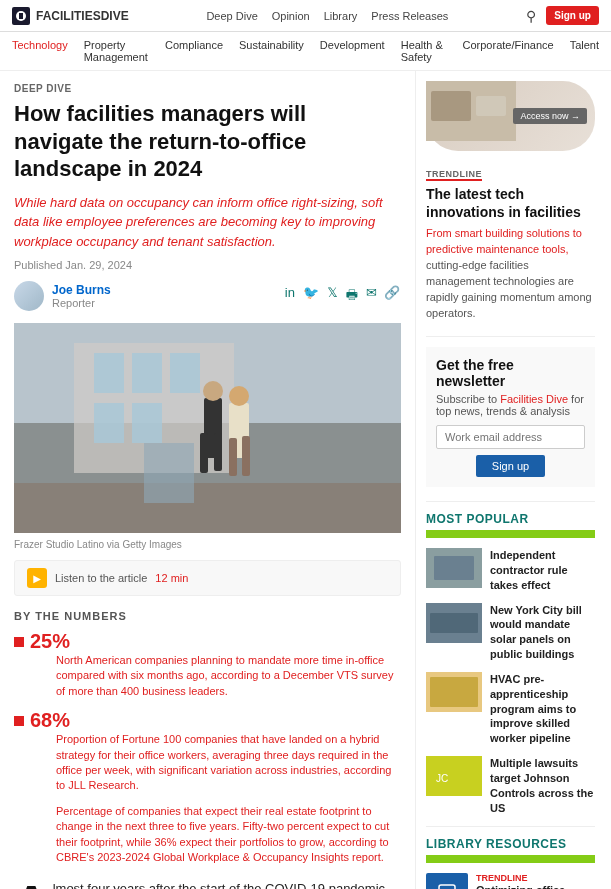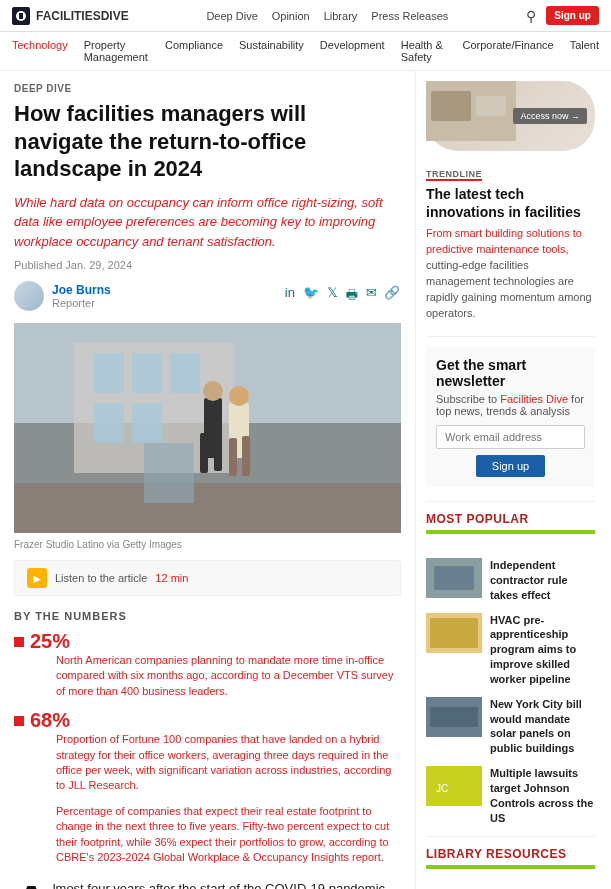--- a/index.html
+++ b/index.html
@@ -71,21 +71,21 @@
 
     
     .newsletter-section { background: #f9f9f9; padding: 10px; margin-bottom: 14px; }
     .newsletter-title { font-size: 14px; font-weight: bold; color: #111; margin-bottom: 4px; }
     .newsletter-desc { font-size: 11px; color: #555; margin-bottom: 8px; }
     .newsletter-desc a { color: #e02020; text-decoration: none; }
     .email-input { width: 100%; border: 1px solid #ccc; padding: 5px 8px; font-size: 11px; color: #aaa; margin-bottom: 6px; border-radius: 2px; }
     .signup-btn-blue { background: #1a5fa8; color: white; font-size: 11px; padding: 5px 16px; border: none; border-radius: 2px; cursor: pointer; display: block; margin: 0 auto; }
 
     
-    .section-title { font-size: 12px; font-weight: bold; text-transform: uppercase; letter-spacing: 0.5px; color: #b91c1c; border-bottom: 4px solid #84cc16; padding-bottom: 4px; margin-bottom: 24px; }
+    .section-title { font-size: 12px; font-weight: bold; text-transform: uppercase; letter-spacing: 0.5px; color: #0f766e; border-bottom: 8px solid #84cc16; padding-bottom: 4px; margin-bottom: 10px; }
     .popular-item { display: flex; gap: 8px; margin-bottom: 10px; align-items: flex-start; }
     .popular-thumb { width: 56px; height: 40px; background: #c5cdd5; flex-shrink: 0; overflow: hidden; }
     .popular-text { font-size: 11px; font-weight: bold; color: #222; line-height: 1.35; }
 
     
     .library-section { margin-top: 10px; }
     .library-item { display: flex; gap: 8px; margin-bottom: 10px; align-items: flex-start; }
     .library-thumb { width: 42px; height: 40px; background: #1a5fa8; flex-shrink: 0; display: flex; align-items: center; justify-content: center; border-radius: 2px; }
     .library-thumb svg { width: 20px; height: 20px; fill: white; }
     .library-label { font-size: 9px; font-weight: bold; text-transform: uppercase; color: #e02020; }
@@ -240,57 +240,57 @@
       <div class="trendline-label">TRENDLINE</div>
       <div class="trendline-title">The latest tech innovations in facilities</div>
       <div class="trendline-desc">
         <span style="color:#e02020;">From smart building solutions to predictive maintenance tools, </span><span>cutting-edge facilities management technologies are rapidly gaining momentum among operators.</span>
       </div>
     </div>
 
     <hr class="divider">
 
     <div class="newsletter-section">
-      <div class="newsletter-title">Get the smart newsletter</div>
+      <div class="newsletter-title">Get the free newsletter</div>
       <div class="newsletter-desc">Subscribe to <a href="#">Facilities Dive</a> for top news, trends &amp; analysis</div>
       <input class="email-input" type="email" placeholder="Work email address" style="">
       <button class="signup-btn-blue">Sign up</button>
     </div>
 
     <hr class="divider">
 
     <div class="most-popular-section">
       <div class="section-title">MOST POPULAR</div>
 
       <div class="popular-item">
         <div class="popular-thumb" style="background:#8a9ea0;">
           <svg width="56" height="40" viewBox="0 0 56 40">
               <rect width="56" height="40" fill="#8a9ea0"></rect>
               <rect x="8" y="8" width="40" height="24" fill="#6a8090" rx="1"></rect>
             </svg>
         </div>
         <div class="popular-text">Independent contractor rule takes effect</div>
       </div>
       <div class="popular-item">
+        <div class="popular-thumb" style="background:#6a8090;">
+          <svg width="56" height="40" viewBox="0 0 56 40">
+              <rect width="56" height="40" fill="#6a8090"></rect>
+              <rect x="4" y="10" width="48" height="20" fill="#506878" rx="1"></rect>
+            </svg>
+        </div>
+        <div class="popular-text">New York City bill would mandate solar panels on public buildings</div>
+      </div>
+      <div class="popular-item">
         <div class="popular-thumb" style="background:#e8c880;">
           <svg width="56" height="40" viewBox="0 0 56 40">
               <rect width="56" height="40" fill="#e8c880"></rect>
               <rect x="4" y="5" width="48" height="30" fill="#c8a840" rx="1"></rect>
             </svg>
         </div>
         <div class="popular-text">HVAC pre-apprenticeship program aims to improve skilled worker pipeline</div>
-      </div>
-      <div class="popular-item">
-        <div class="popular-thumb" style="background:#6a8090;">
-          <svg width="56" height="40" viewBox="0 0 56 40">
-              <rect width="56" height="40" fill="#6a8090"></rect>
-              <rect x="4" y="10" width="48" height="20" fill="#506878" rx="1"></rect>
-            </svg>
-        </div>
-        <div class="popular-text">New York City bill would mandate solar panels on public buildings</div>
       </div>
       <div class="popular-item">
         <div class="popular-thumb" style="background:#f97316;">
           <svg width="56" height="40" viewBox="0 0 56 40">
               <rect width="56" height="40" fill="#c8d020"></rect>
               <text x="10" y="26" font-size="10" fill="white">JC</text>
             </svg>
         </div>
         <div class="popular-text">Multiple lawsuits target Johnson Controls across the US</div>
       </div>

